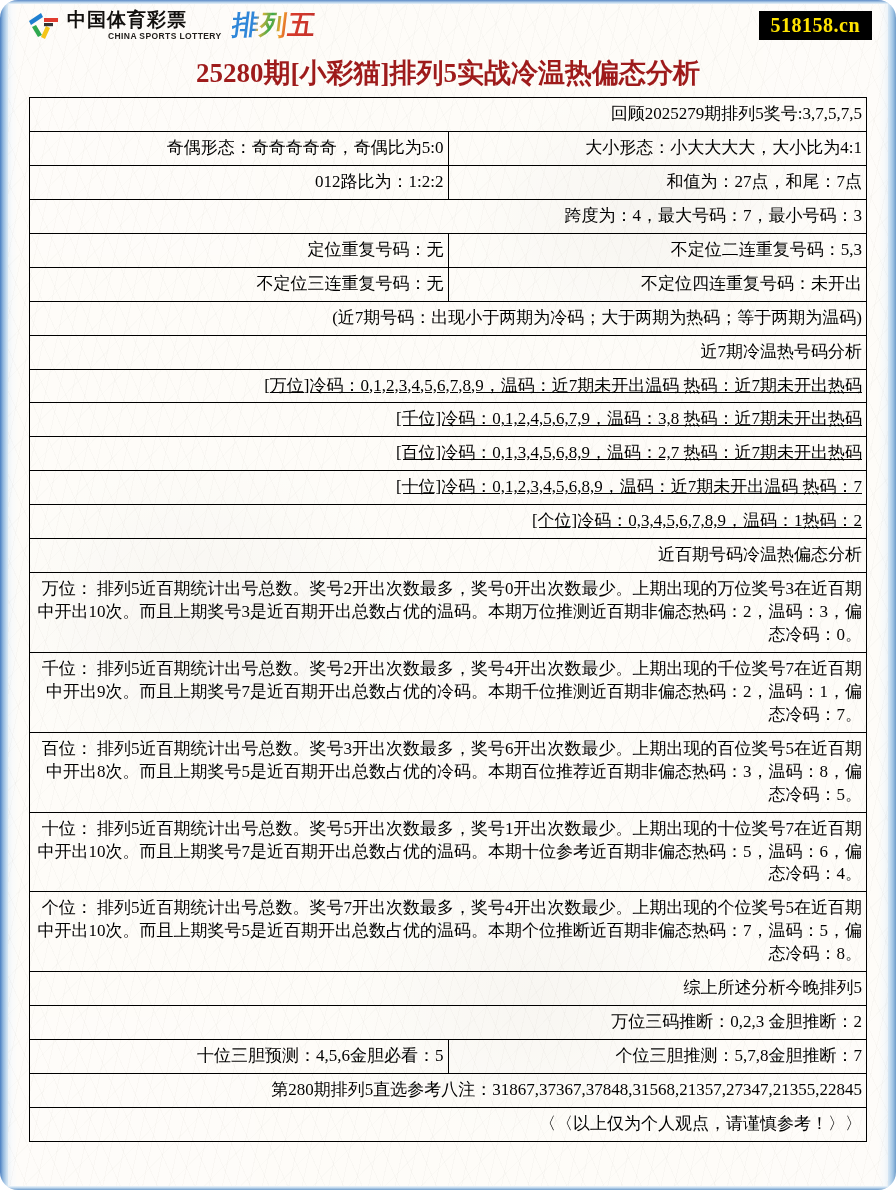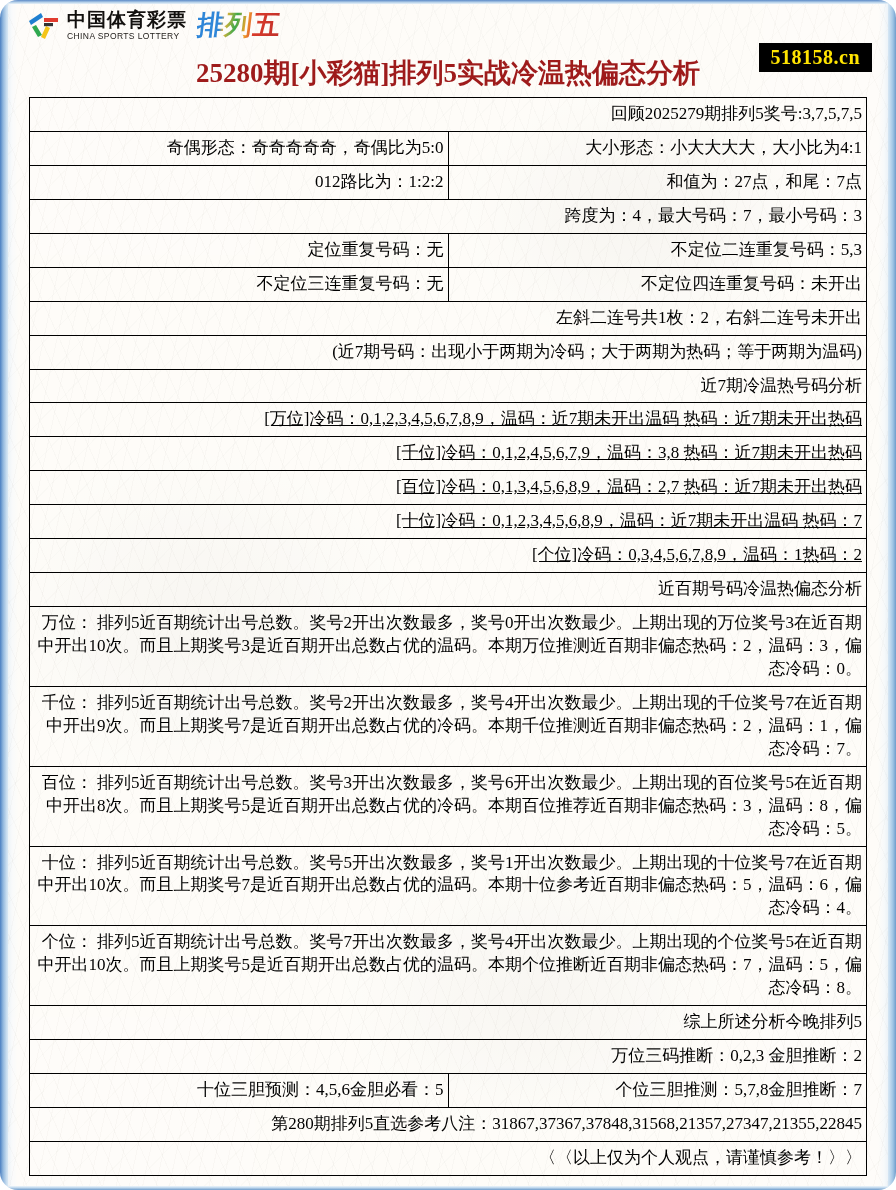--- a/index.html
+++ b/index.html
@@ -75,21 +75,21 @@
   .logo-mark svg{display:block;}
   .logo-cn{
     display:flex;flex-direction:column;line-height:1;
   }
   .logo-cn .cn{
     font-family:"Liberation Sans","DejaVu Sans",sans-serif;
     font-size:19px;font-weight:bold;color:#12100e;letter-spacing:1px;
   }
   .logo-cn .en{
     font-family:"Liberation Sans","DejaVu Sans",sans-serif;
-    font-size:8.5px;font-weight:normal;color:#23201d;letter-spacing:.4px;margin-top:3px;
+    font-size:8.5px;font-weight:bold;color:#23201d;letter-spacing:.4px;margin-top:3px;margin-left:41px;
   }
   .logo-pl5{
     font-family:"Liberation Sans","DejaVu Sans",sans-serif;
     font-size:27px;font-weight:bold;margin-left:4px;
     letter-spacing:1px;
     background: linear-gradient(95deg,#2f86d8 0%, #2f86d8 28%, #e8b33a 33%, #3aa94a 46%, #f0a32c 58%, #d93b2b 68%, #c0302a 100%);
     -webkit-background-clip:text;
     background-clip:text;
     color:transparent;
     text-shadow:0 0 0 rgba(0,0,0,0);
@@ -97,21 +97,20 @@
   }
   .site-badge{
     position:absolute; right:6px; top:11px;
     background:#000;
     color:#ffe400;
     font-family:"Liberation Serif","DejaVu Serif",serif;
     font-size:20px; font-weight:bold;
     padding:3px 12px 4px 12px;
     letter-spacing:.5px;
     line-height:1.1;
-    margin-top:32px;
   }
 
   .title{
     text-align:center;
     font-family:"Liberation Serif","DejaVu Serif",serif;
     font-size:27px;
     font-weight:bold;
     color:#9e1b1b;
     letter-spacing:0px;
     margin:0 0 8px 0;
@@ -208,23 +207,20 @@
         <tr>
           <td>定位重复号码：无</td>
           <td>不定位二连重复号码：5,3</td>
         </tr>
 
         <tr>
           <td>不定位三连重复号码：无</td>
           <td>不定位四连重复号码：未开出</td>
         </tr>
 
-        <tr>
-          <td colspan="2">左斜二连号共1枚：2，右斜二连号未开出</td>
-        </tr>
 
         <tr>
           <td colspan="2">(近7期号码：出现小于两期为冷码；大于两期为热码；等于两期为温码)</td>
         </tr>
 
         <tr>
           <td colspan="2">近7期冷温热号码分析</td>
         </tr>
 
         <tr>

